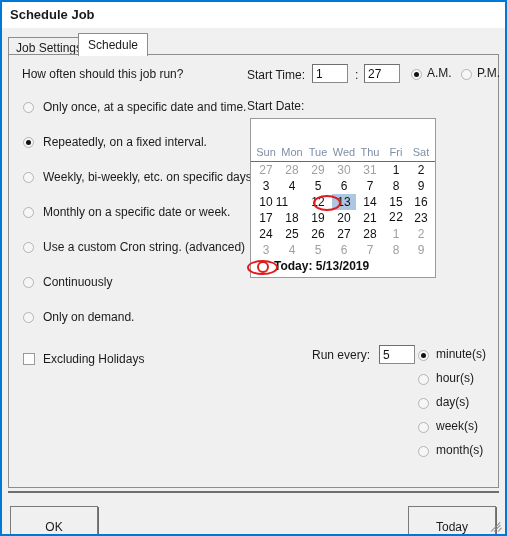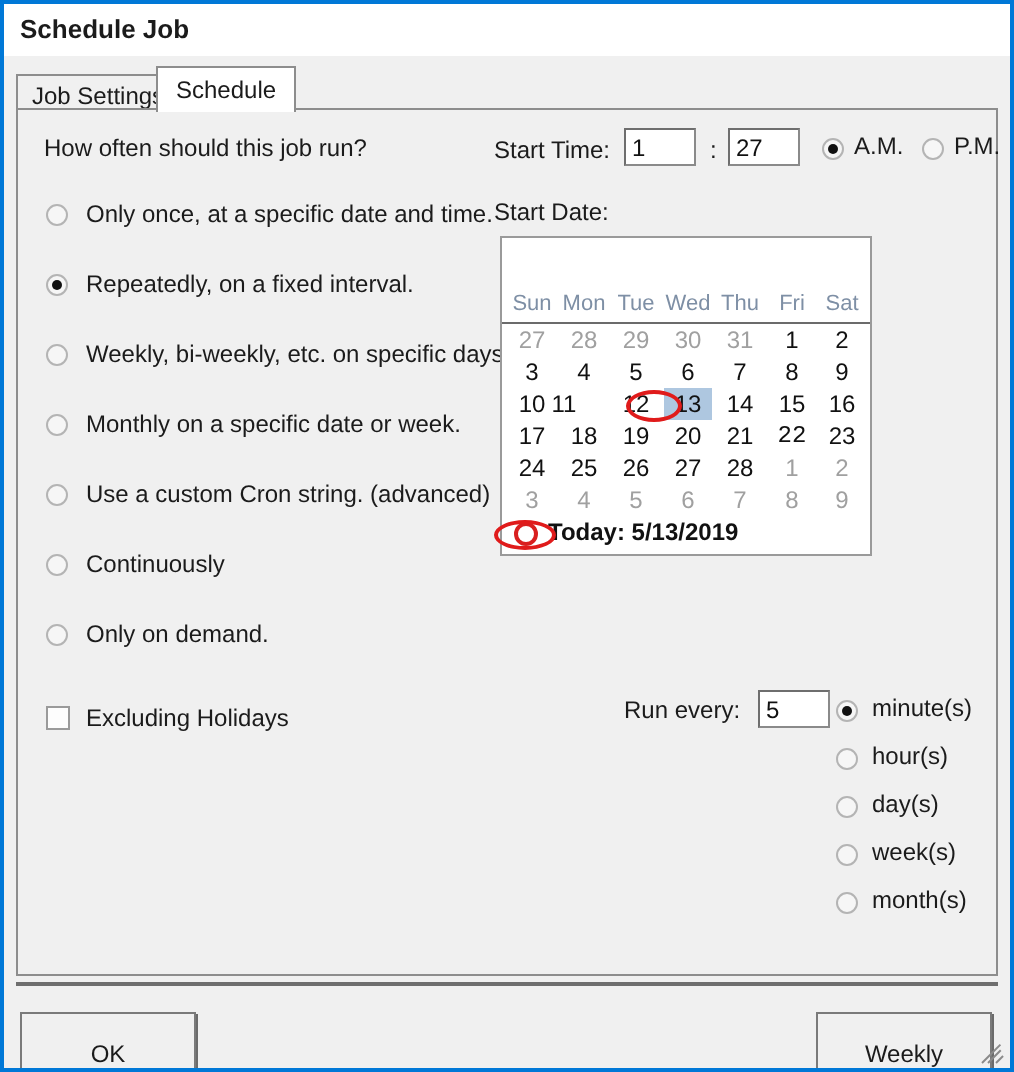--- a/index.html
+++ b/index.html
@@ -513,21 +513,21 @@
       </div>
 
     </div>
 
     <div id="btnbar">
       <div id="separator"></div>
       <div class="btn" id="ok-button">
         <span class="btn-text">OK</span>
       </div>
       <div class="btn" id="cancel-button">
-        <span class="btn-text">Weekly</span>
+        <span class="btn-text">Today</span>
       </div>
     </div>
 
     <div id="grip">
       <i style="left:7px; top:11px; width:5px; transform:rotate(-45deg);"></i>
       <i style="left:3px; top:11px; width:9px; transform:rotate(-45deg);"></i>
       <i style="left:0px; top:11px; width:13px; transform:rotate(-45deg);"></i>
     </div>
 
   </div>

